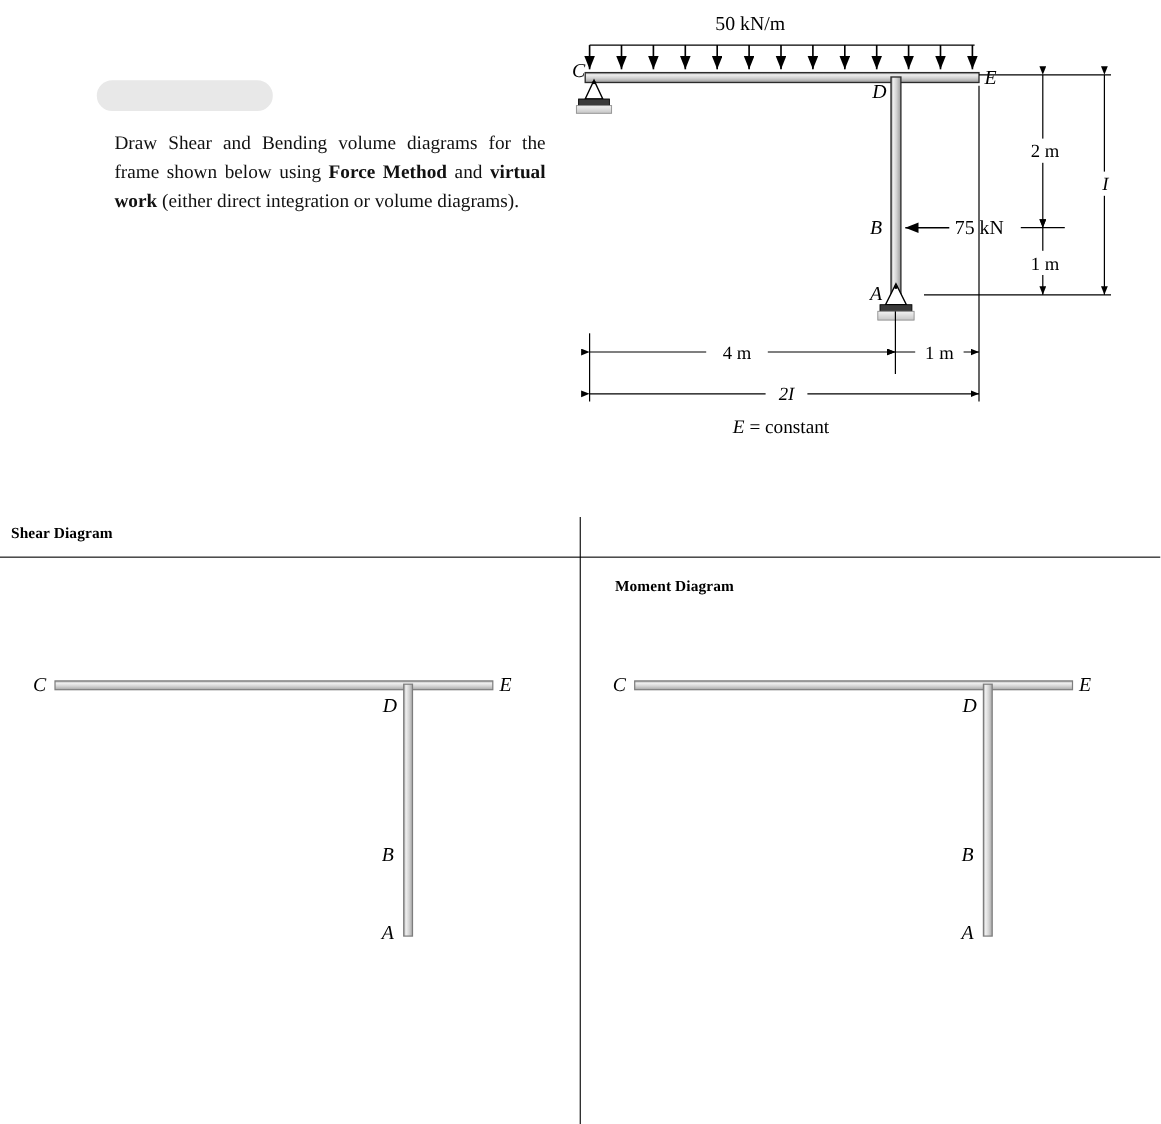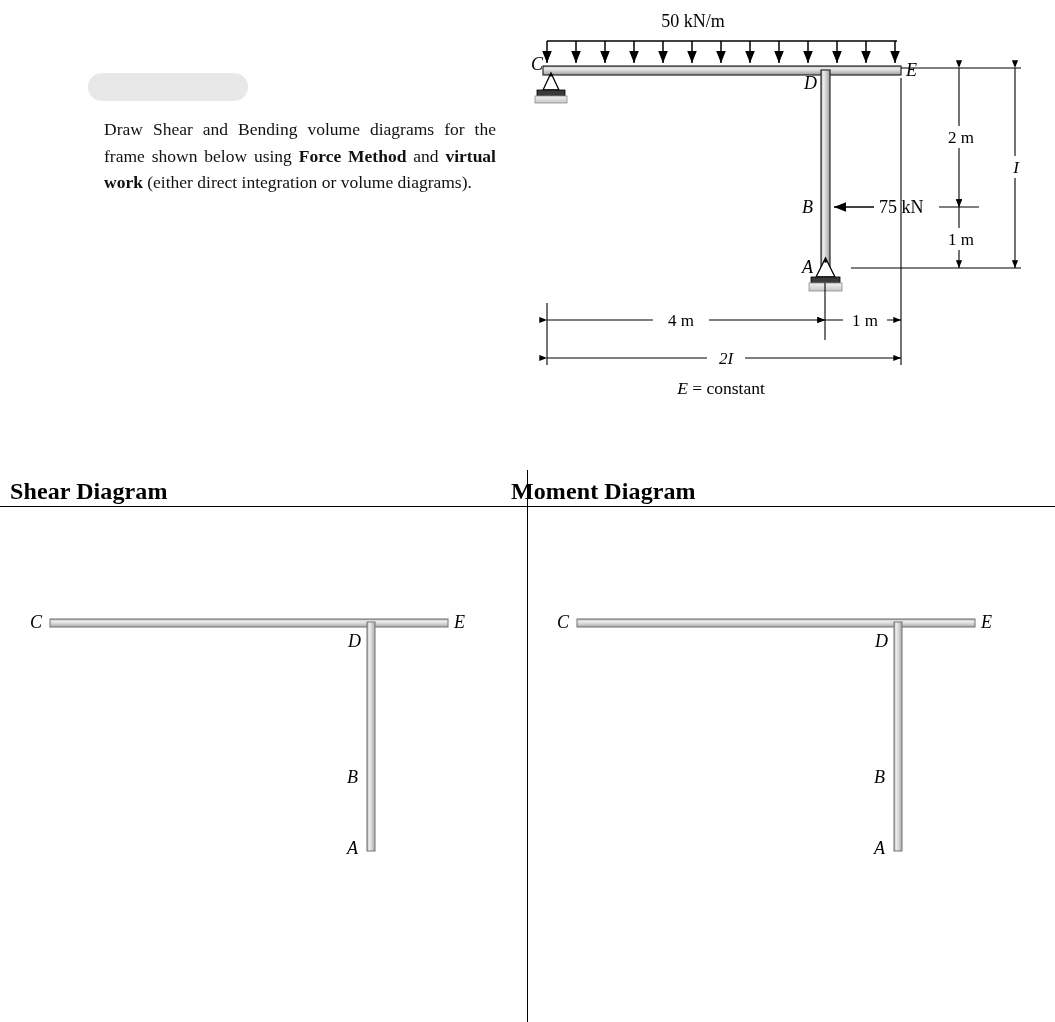--- a/index.html
+++ b/index.html
@@ -30,41 +30,41 @@
     width: 392px;
     font-size: 17.5px;
     line-height: 1.52;
     text-align: justify;
     text-justify: inter-word;
     color: #111;
   }
   #problem-text b { font-weight: bold; }
 
   
-  #figure { position: absolute; left: 521px; top: 0px; width: 525px; height: 420px; }
+  #figure { position: absolute; left: 510px; top: 0px; width: 525px; height: 420px; }
   #figure svg { display: block; }
 
   
   #answer-region { position: absolute; left: 0; top: 470px; width: 1055px; height: 552px; }
 
   .hdr-rule {
     position: absolute; left: 0; top: 36px; width: 1055px;
     height: 0; border-top: 1.3px solid #000;
   }
   .col-divider {
     position: absolute; left: 527px; top: 0px;
     width: 0; height: 552px; border-left: 1.3px solid #000;
   }
   .section-title {
     position: absolute; top: 8px;
-    font-size: 24px; font-weight: bold;
+    font-size: 14px; font-weight: bold;
     letter-spacing: 0.1px;
   }
   #shear-title { left: 10px; }
-  #moment-title { left: 511px; }
+  #moment-title { left: 559px; margin-top: 48px; }
 
   .blank-frame { position: absolute; top: 130px; }
   #shear-frame { left: 20px; }
   #moment-frame { left: 547px; }
 </style>
 </head>
 <body>
 
 <div id="top-region">
 

